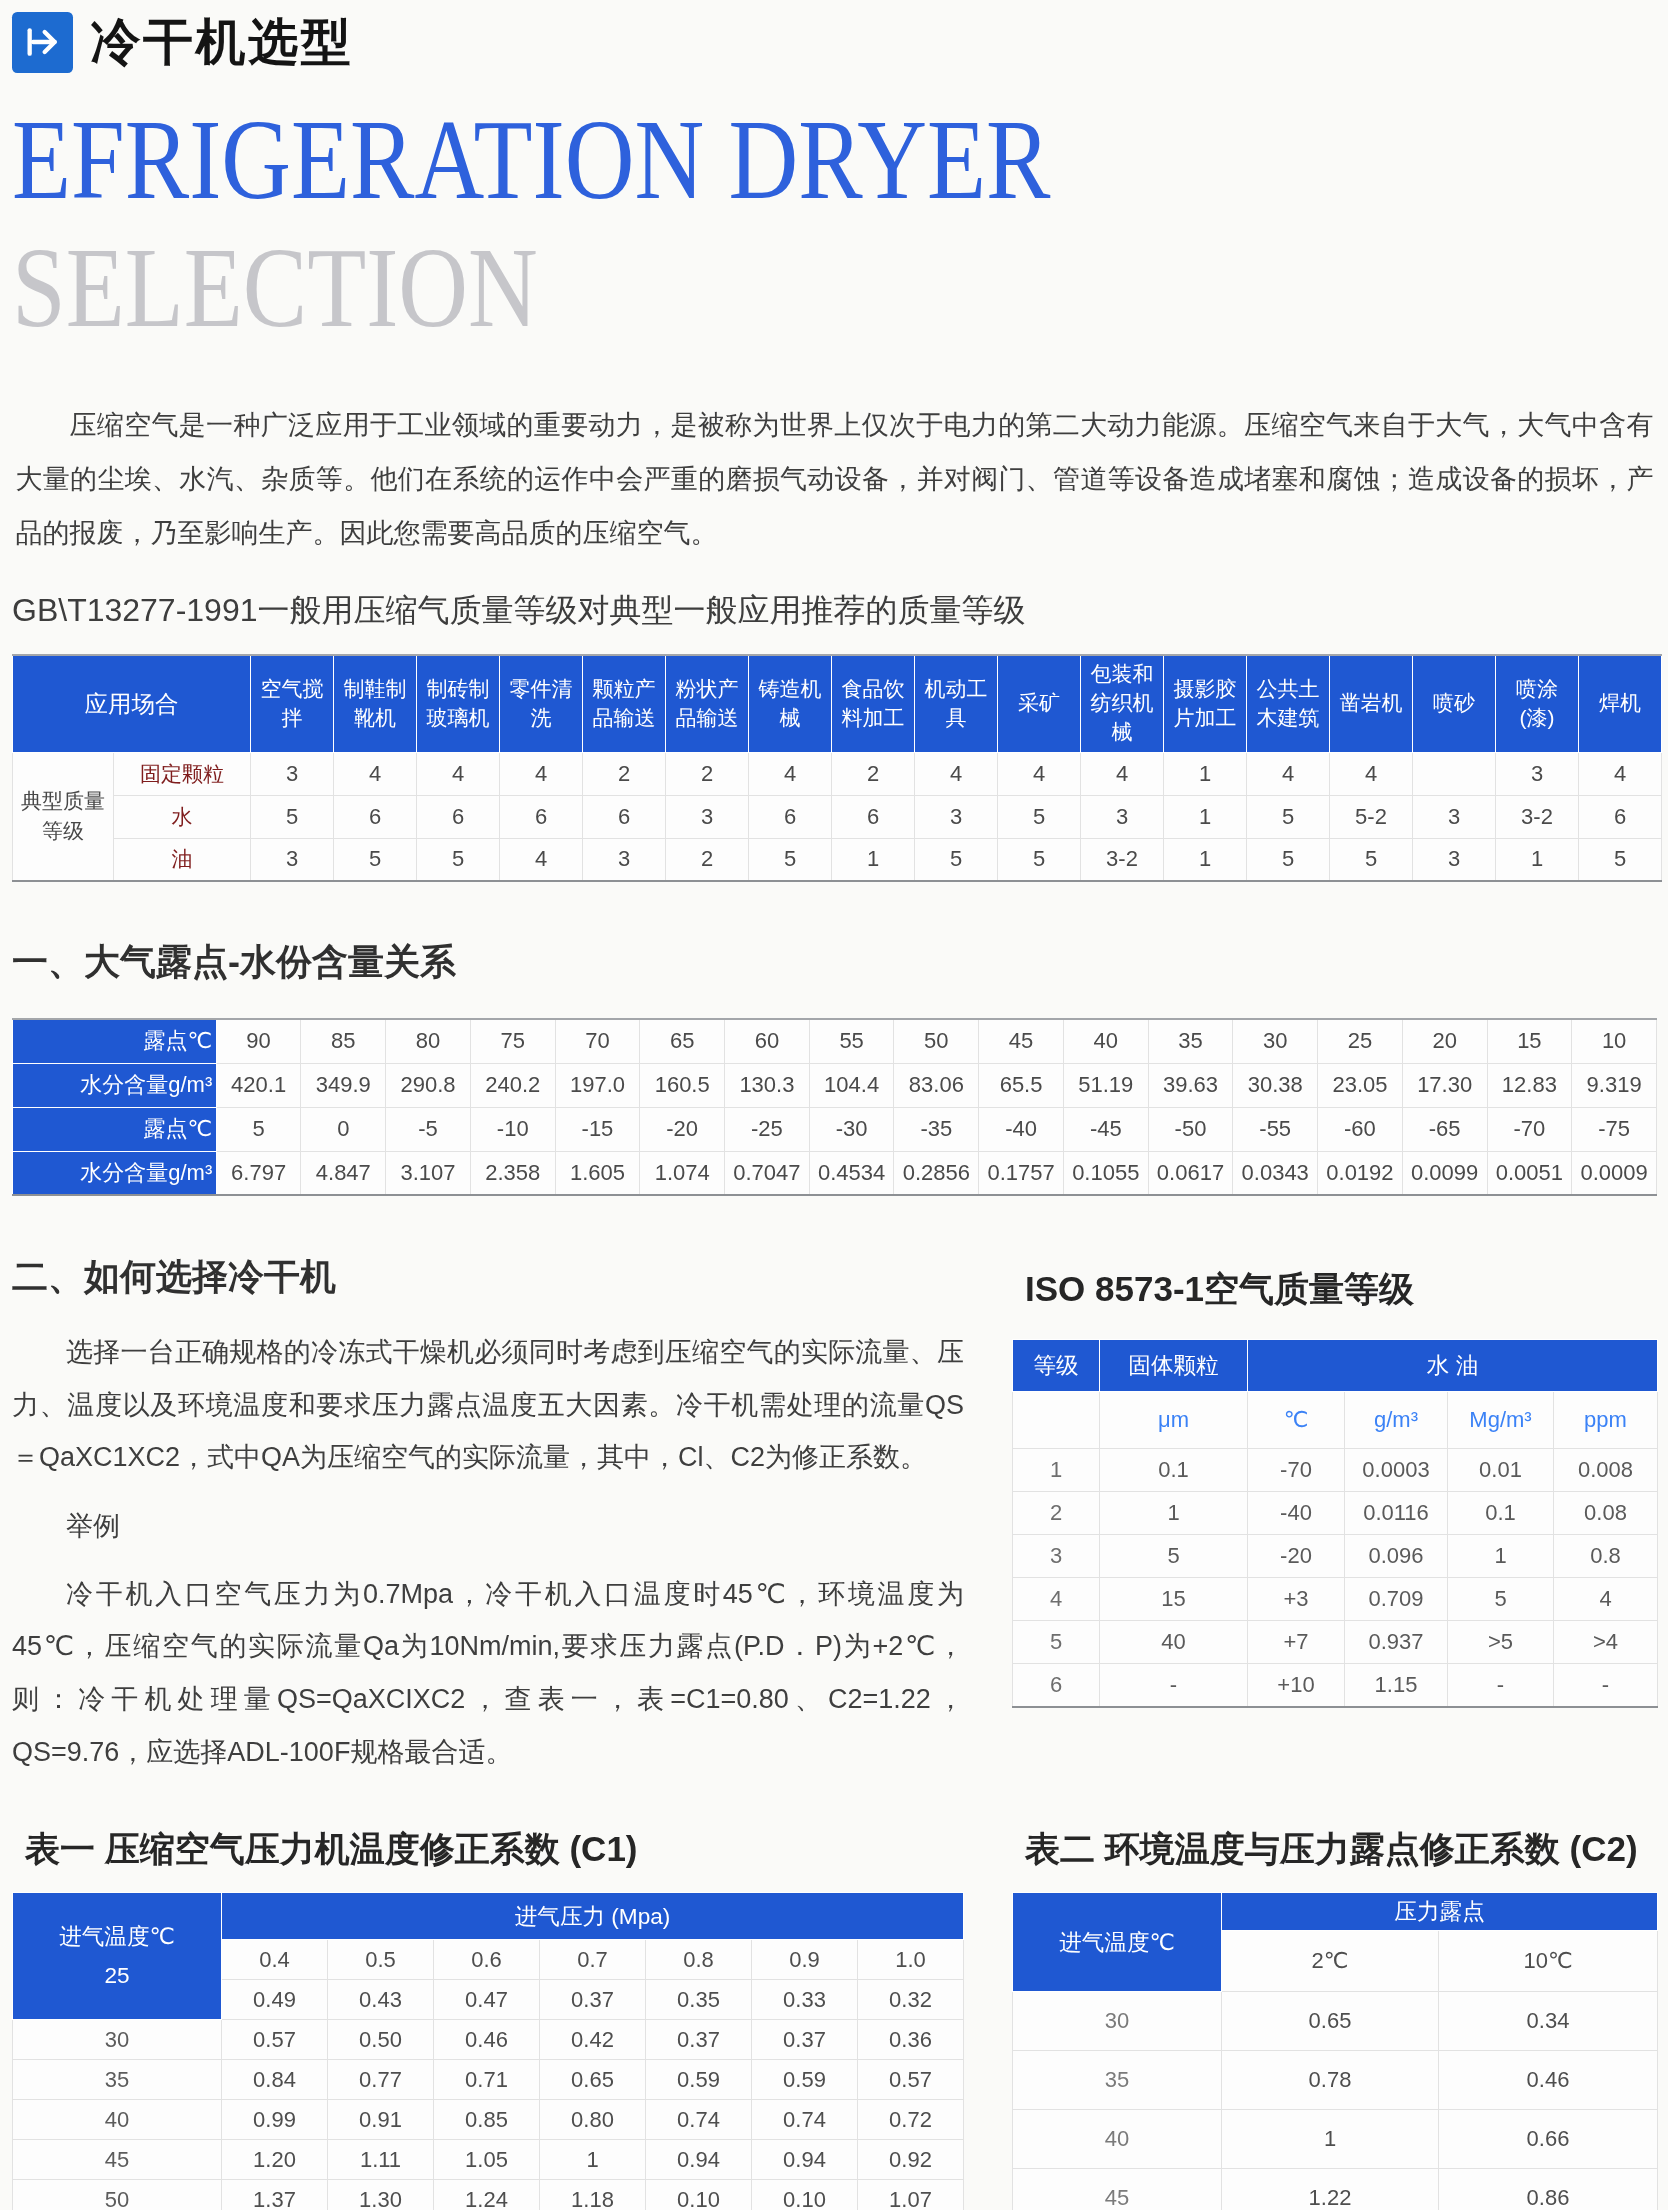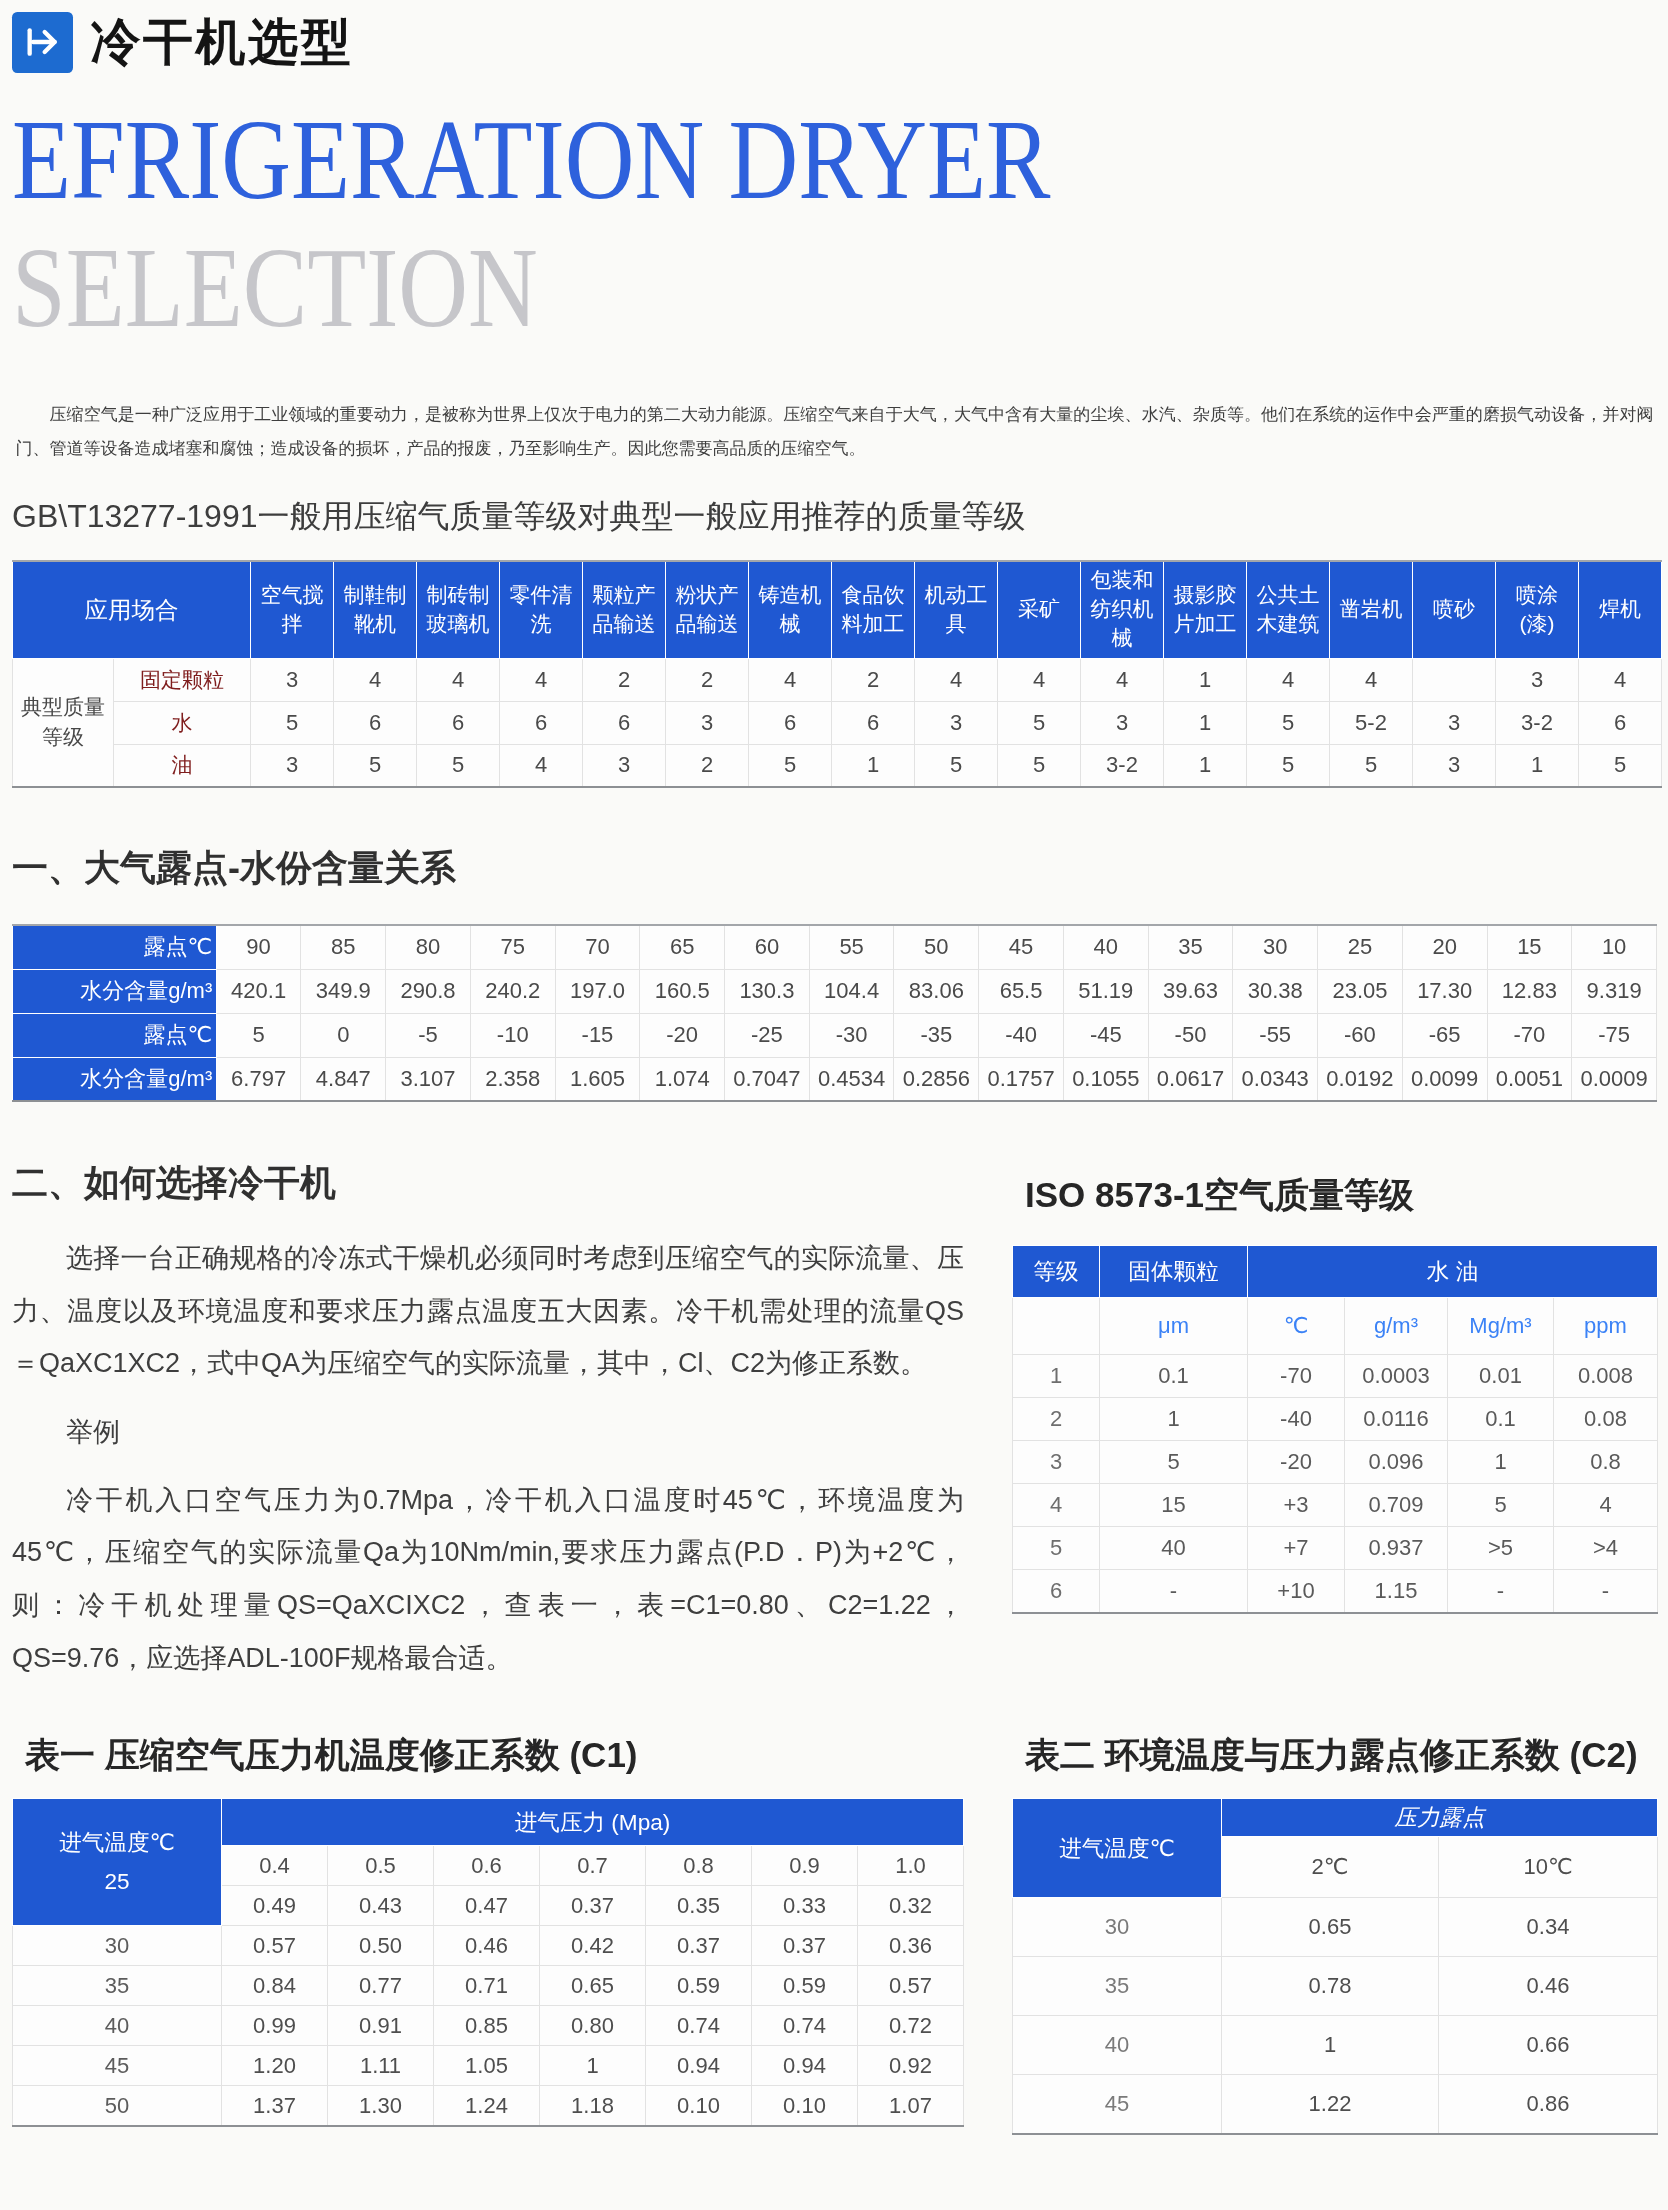--- a/index.html
+++ b/index.html
@@ -12,21 +12,21 @@
   .arrow-badge svg{width:40px;height:40px;}
   .page-title{font-size:50px;font-weight:bold;color:#141414;letter-spacing:2.6px;margin:0;}
 
   
   .big-en{margin-top:24px;transform-origin:left top;}
   .en-line{font-family:"Liberation Serif","DejaVu Serif",serif;font-size:115px;line-height:1.04;white-space:nowrap;transform:scaleX(0.84);transform-origin:left center;}
   .en1{color:#2e61dc;}
   .en2{color:#c6c6ca;margin-top:8.7px;}
 
   
-  .intro{margin:50px 3.5px 0 3.5px;font-size:17px;line-height:2.0;text-indent:2em;text-align:justify;color:#3e3e3e;}
+  .intro{margin:50px 3.5px 0 3.5px;font-size:27px;line-height:2.0;text-indent:2em;text-align:justify;color:#3e3e3e;}
 
   
   .h-gb{margin:29.5px 0 21px 0;font-size:32px;font-weight:500;color:#3d3d3d;}
   .h-sec{margin:56px 0 0 0;font-size:36px;font-weight:600;color:#303030;}
   .h-side{margin:13px;font-size:35px;font-weight:600;color:#262626;}
 
   
   table.tbl{border-collapse:collapse;width:100%;table-layout:fixed;background:#fff;}
   table.tbl th,table.tbl td{text-align:center;vertical-align:middle;overflow:hidden;padding:1.7px 3.5px;box-sizing:border-box;}
   .hblue{background:#1f58d2;color:#fff;font-weight:normal;border:0.9px solid rgba(255,255,255,0.38);}
@@ -62,21 +62,21 @@
   #c1-table{margin-top:19px;border-bottom:2.6px solid #8d9094;}
   #c1-table th{font-size:22.6px;}
   #c1-table .r-press{height:47px;}
   #c1-table td{height:40px;font-size:22px;color:#4e4e4e;}
   #c1-table td.lbl{color:#5c5c5c;}
   .c1-left div{line-height:1.5;font-size:22.6px;}
   .c1-first-temp{margin-top:5.2px;}
 
   #c2-table{margin-top:19px;border-bottom:2.6px solid #8d9094;}
   #c2-table th{font-size:22.6px;}
-  #c2-table .r-press{height:38px;font-style:italic;}
+  #c2-table .r-press{height:38px;}
   #c2-table td{font-size:22px;color:#4e4e4e;}
   #c2-table td.unit{height:61px;}
   #c2-table td.dat{height:59px;}
   #c2-table td.lbl{color:#7a7a7a;}
 
   .section-tables{margin-top:35px;}
 </style>
 </head>
 <body>
 

